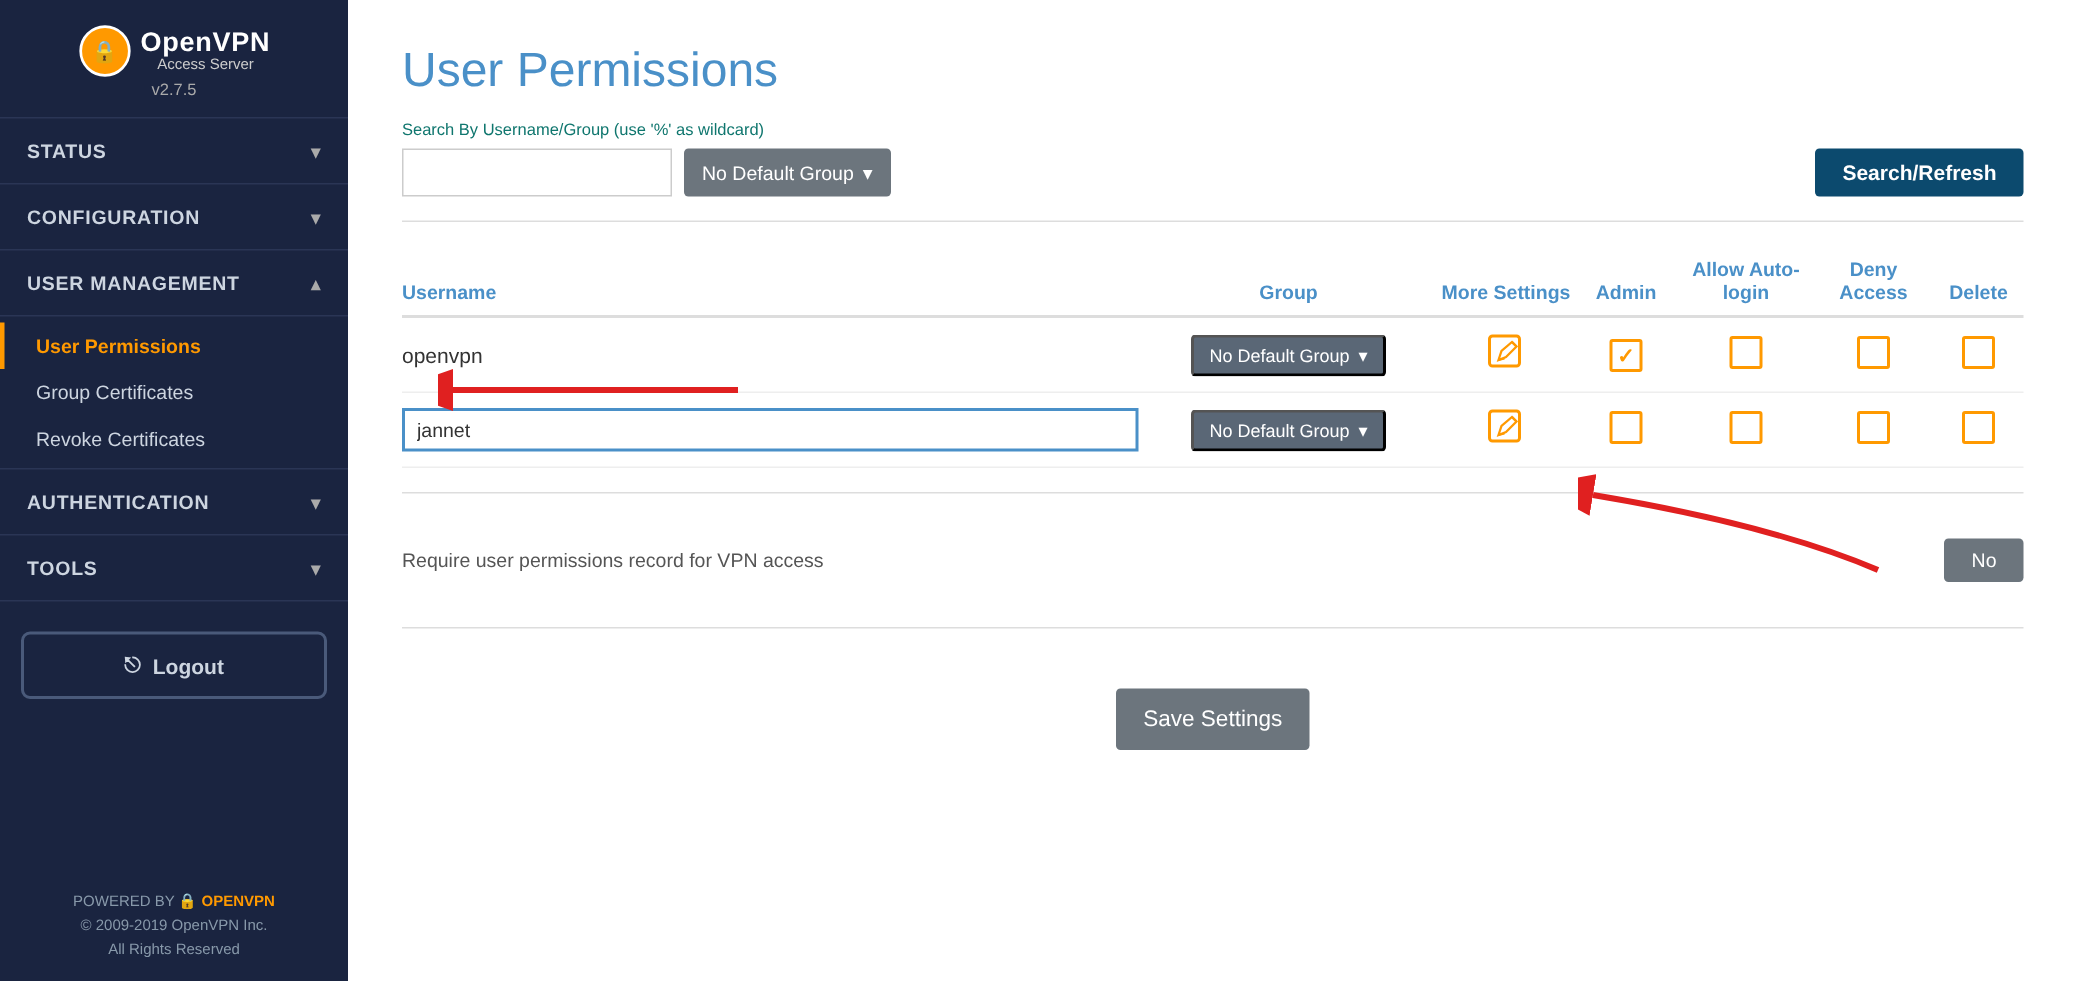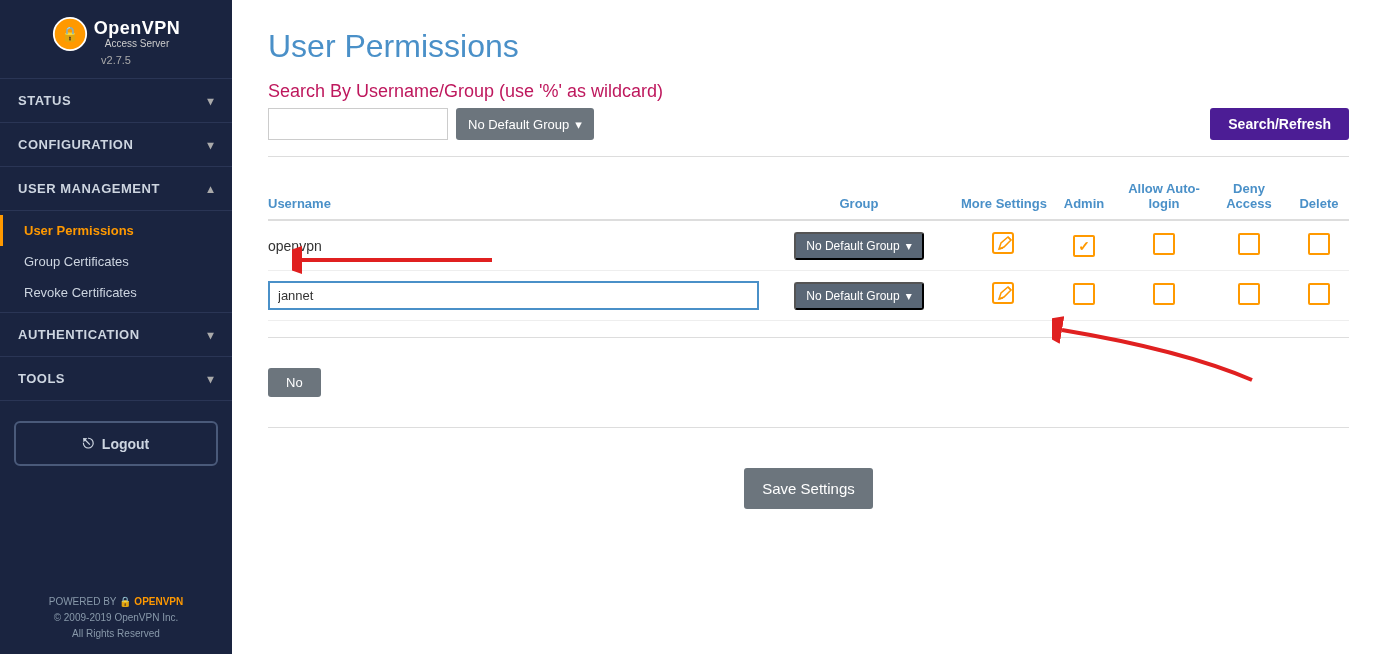--- a/index.html
+++ b/index.html
@@ -127,22 +127,22 @@
       margin-bottom: 16px;
     }
 
     .search-bar {
       display: flex;
       align-items: center;
       gap: 8px;
       margin-bottom: 8px;
     }
     .search-label {
-      font-size: 18px;
-      color: #be185d;
+      font-size: 11px;
+      color: #0f766e;
       margin-bottom: 6px;
     }
     .search-input {
       border: 1px solid #ccc;
       padding: 5px 8px;
       font-size: 13px;
       width: 180px;
       height: 32px;
       outline: none;
     }
@@ -154,21 +154,21 @@
       font-size: 13px;
       cursor: pointer;
       height: 32px;
       display: flex;
       align-items: center;
       gap: 6px;
       border-radius: 3px;
     }
     .search-refresh-btn {
       margin-left: auto;
-      background: #4c1d95;
+      background: #0c4a6e;
       color: #fff;
       border: none;
       padding: 8px 18px;
       font-size: 14px;
       cursor: pointer;
       border-radius: 3px;
       font-weight: bold;
     }
 
     .divider {
@@ -450,20 +450,21 @@
       </div>
       <div class="cell">
         <div class="checkbox-outline"></div>
       </div>
     </div>
   </div>
 
   <hr class="divider">
 
   <div class="require-row">
+    <span class="require-text">Require user permissions record for VPN access</span>
     <button class="no-btn">No</button>
   </div>
 
   <hr class="divider">
 
   <div class="save-row">
     <button class="save-btn">Save Settings</button>
   </div>
 
   <svg style="position:absolute; top:220px; left:60px; pointer-events:none;" width="220" height="80" viewBox="0 0 220 80">

